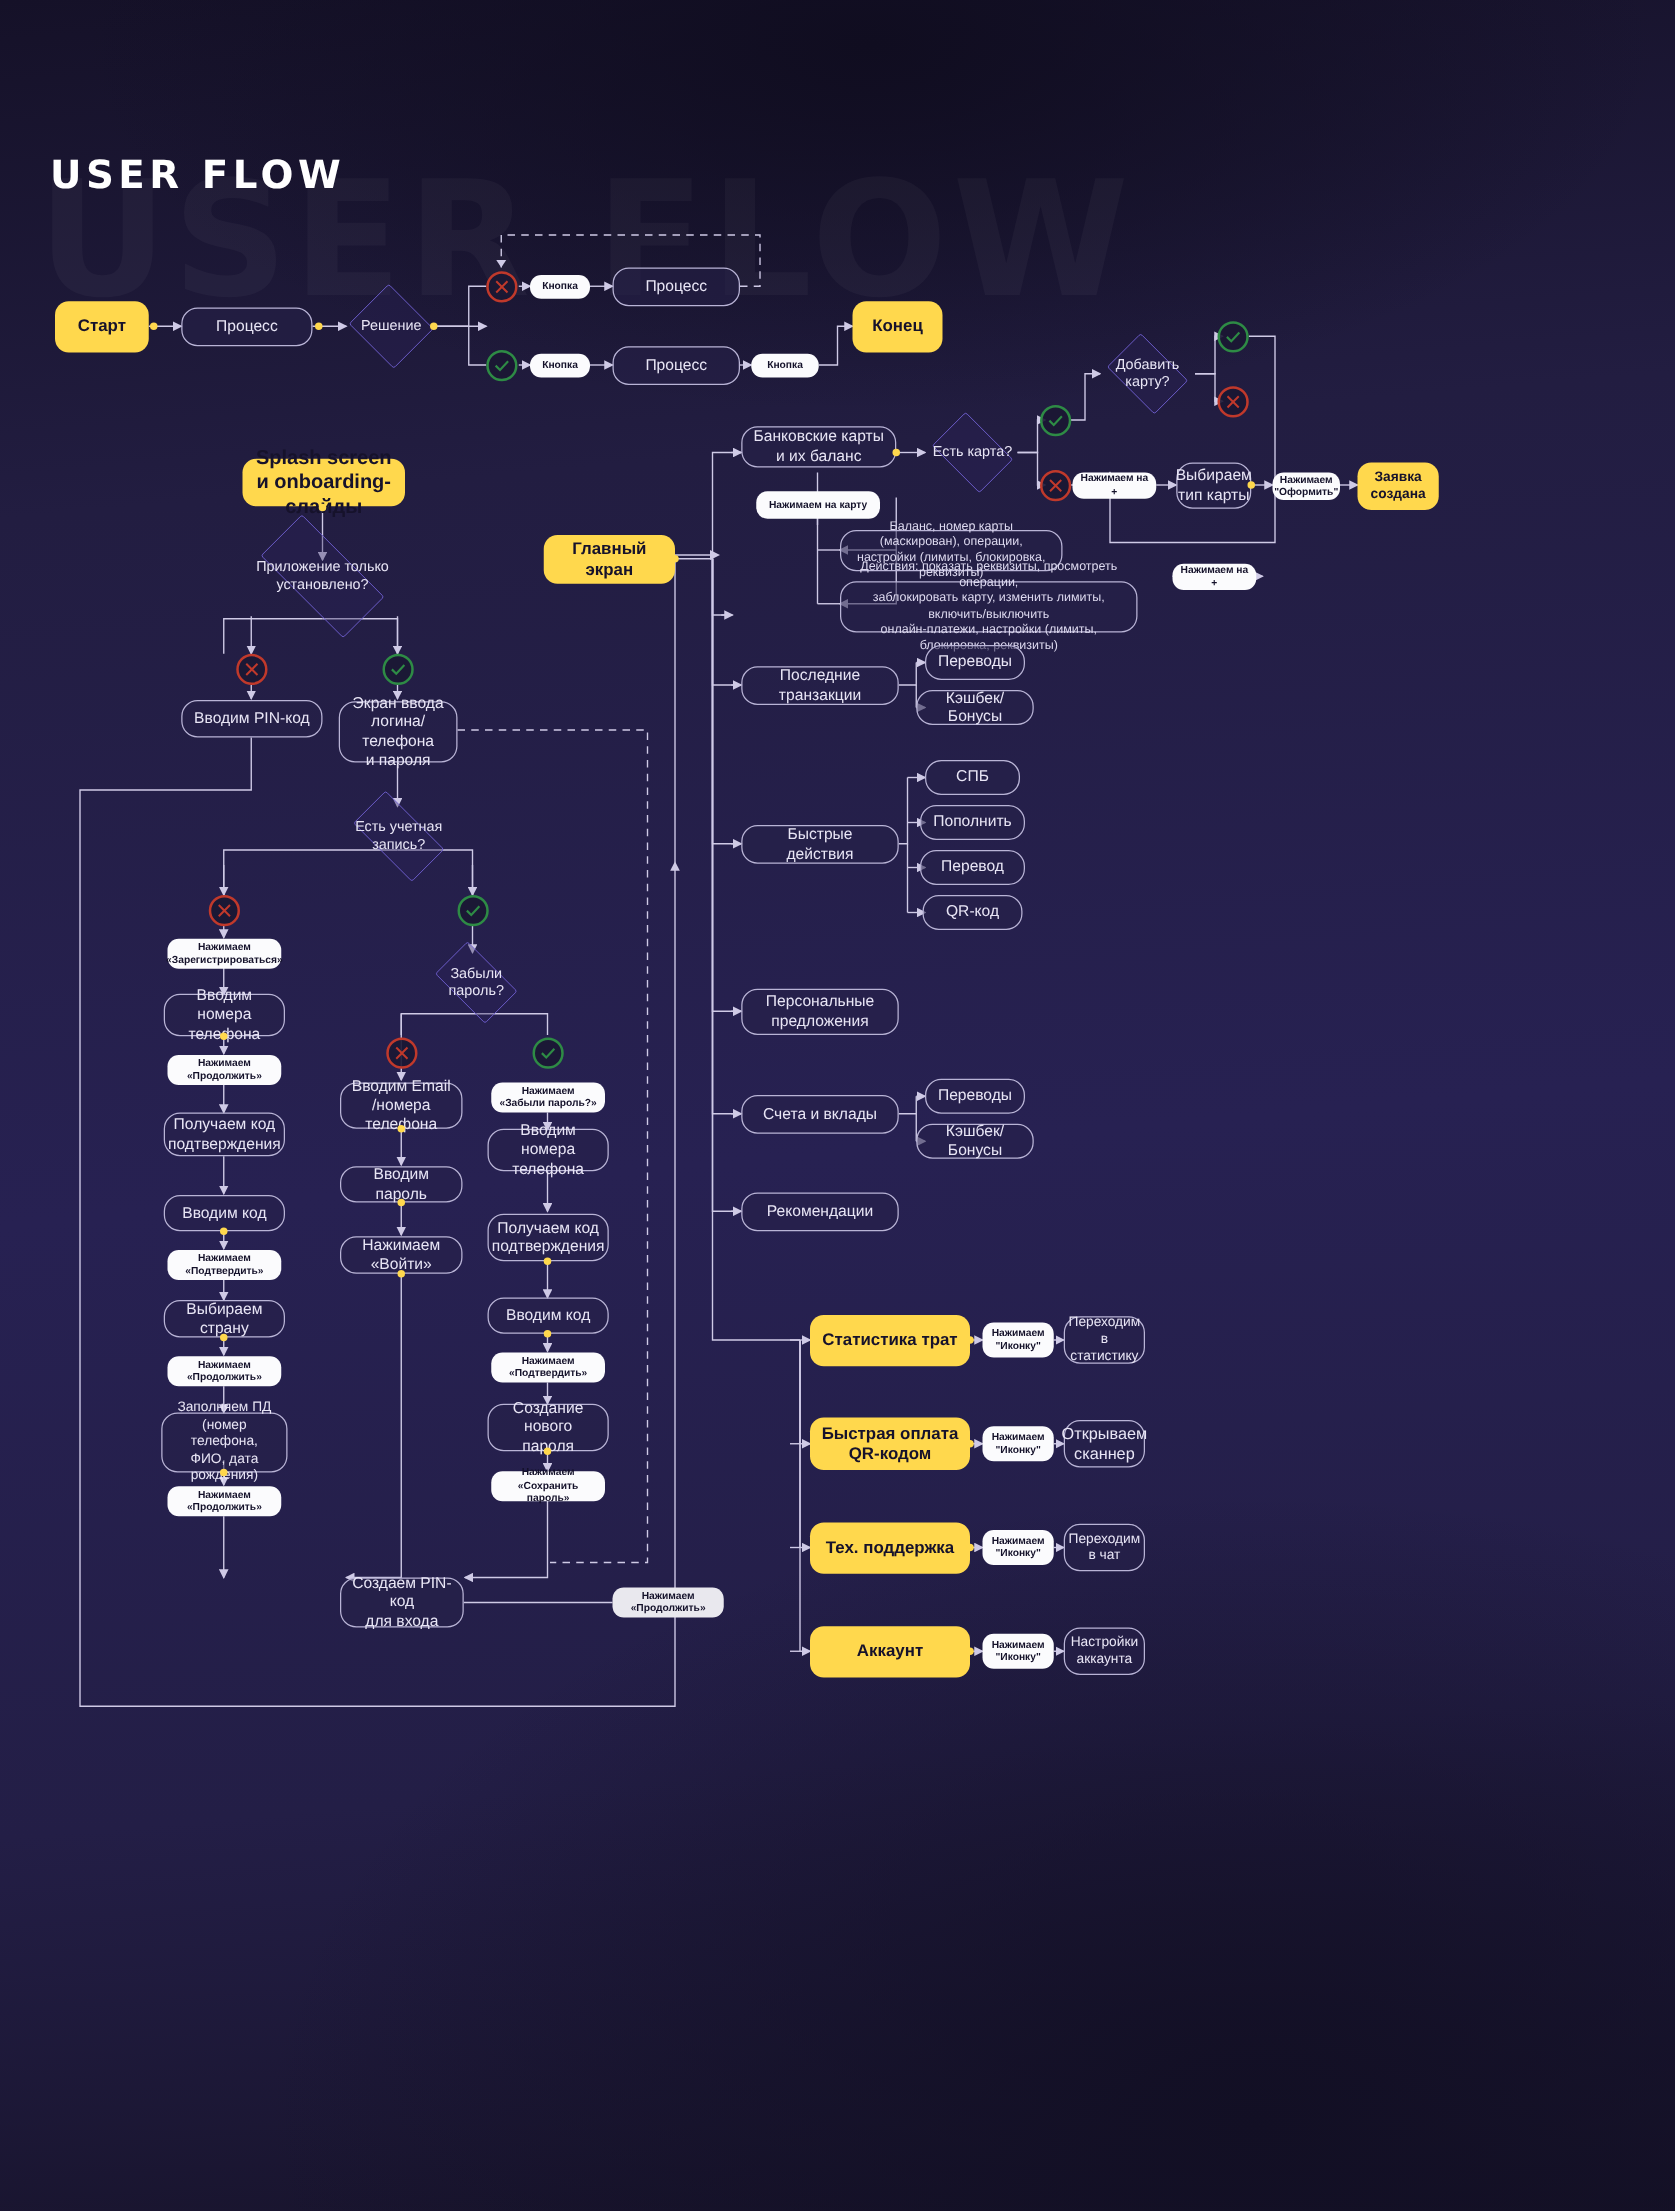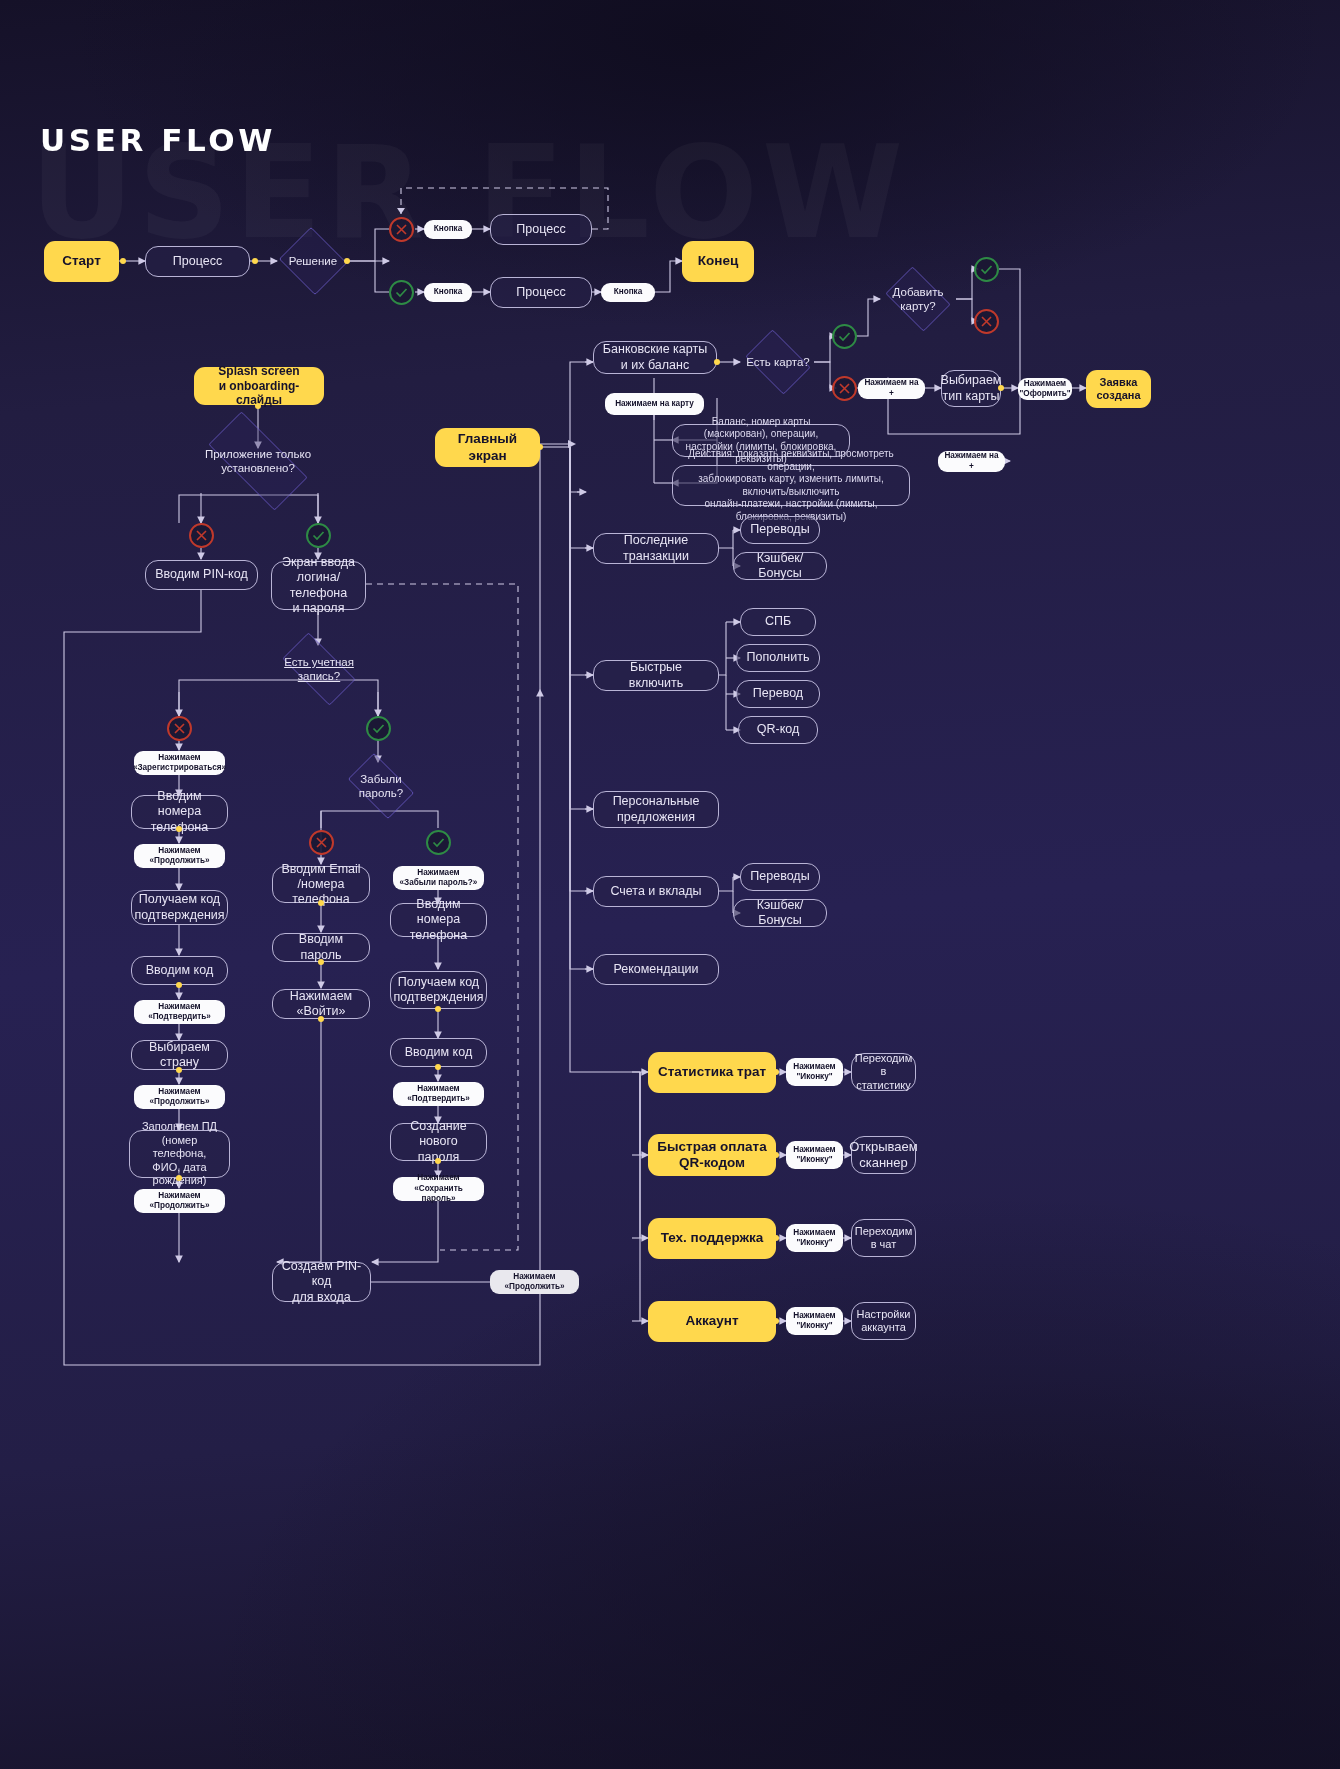--- a/index.html
+++ b/index.html
@@ -292,21 +292,21 @@
   <div class="mark" style="left:389px; top:280px;">
     <svg width="21" height="21" viewBox="0 0 21 21">
         <path d="M5.5,10.5 L9,14 L15.5,7" stroke="#2e8b45" stroke-width="1.7" fill="none"></path>
       </svg>
   </div>
   <div class="node btn" style="left:424px; top:283px; width:48px; height:19px;">Кнопка</div>
   <div class="node proc" style="left:490px; top:277px; width:102px; height:31px;">Процесс</div>
   <div class="node btn" style="left:601px; top:283px; width:54px; height:19px;">Кнопка</div>
   <div class="node term" style="left:682px; top:241px; width:72px; height:41px;">Конец</div>
 
-  <div class="node term" style="left:194px; top:367px; width:130px; height:38px; font-size:12px;">Splash screen
+  <div class="node term" style="left:194px; top:367px; width:130px; height:38px; font-size:16px;">Splash screen
 и onboarding-слайды</div>
   <div class="dot" style="left:255px; top:403px;"></div>
 
   <div class="dec" style="left:192px; top:428px; width:132px; height:66px;">
     <div class="dmd"></div><span>Приложение только
 установлено?</span>
   </div>
 
   <div class="mark no" style="left:189px; top:523px;">
     <svg width="21" height="21" viewBox="0 0 21 21">
@@ -317,21 +317,21 @@
     <svg width="21" height="21" viewBox="0 0 21 21">
         <path d="M5.5,10.5 L9,14 L15.5,7" stroke="#2e8b45" stroke-width="1.7" fill="none"></path>
       </svg>
   </div>
 
   <div class="node proc" style="left:145px; top:560px; width:113px; height:30px;">Вводим PIN-код</div>
   <div class="node proc" style="left:271px; top:561px; width:95px; height:49px;">Экран ввода
 логина/телефона
 и пароля</div>
 
-  <div class="dec" style="left:272px; top:643px; width:94px; height:52px;text-decoration:underline;">
+  <div class="dec" style="left:272px; top:643px; width:94px; height:52px;">
     <div class="dmd"></div><span>Есть учетная
 запись?</span>
   </div>
 
   <div class="mark no" style="left:167px; top:716px;">
     <svg width="21" height="21" viewBox="0 0 21 21">
         <path d="M6,6 L15,15 M15,6 L6,15" stroke="#c0392b" stroke-width="1.6" fill="none"></path>
       </svg>
   </div>
   <div class="mark" style="left:366px; top:716px;">
@@ -460,21 +460,21 @@
   <div class="node proc small" style="left:672px; top:424px; width:178px; height:33px;">Баланс, номер карты (маскирован), операции,
 настройки (лимиты, блокировка, реквизиты)</div>
   <div class="node proc small" style="left:672px; top:465px; width:238px; height:41px;">Действия: показать реквизиты, просмотреть операции,
 заблокировать карту, изменить лимиты, включить/выключить
 онлайн-платежи, настройки (лимиты, блокировка, реквизиты)</div>
 
   <div class="node proc" style="left:593px; top:533px; width:126px; height:31px;">Последние транзакции</div>
   <div class="node proc" style="left:740px; top:516px; width:80px; height:28px;">Переводы</div>
   <div class="node proc" style="left:733px; top:552px; width:94px; height:28px;">Кэшбек/Бонусы</div>
 
-  <div class="node proc" style="left:593px; top:660px; width:126px; height:31px;">Быстрые включить</div>
+  <div class="node proc" style="left:593px; top:660px; width:126px; height:31px;">Быстрые действия</div>
   <div class="node proc" style="left:740px; top:608px; width:76px; height:28px;">СПБ</div>
   <div class="node proc" style="left:736px; top:644px; width:84px; height:28px;">Пополнить</div>
   <div class="node proc" style="left:736px; top:680px; width:84px; height:28px;">Перевод</div>
   <div class="node proc" style="left:738px; top:716px; width:80px; height:28px;">QR-код</div>
 
   <div class="node proc" style="left:593px; top:791px; width:126px; height:37px;">Персональные
 предложения</div>
 
   <div class="node proc" style="left:593px; top:876px; width:126px; height:31px;">Счета и вклады</div>
   <div class="node proc" style="left:740px; top:863px; width:80px; height:28px;">Переводы</div>

